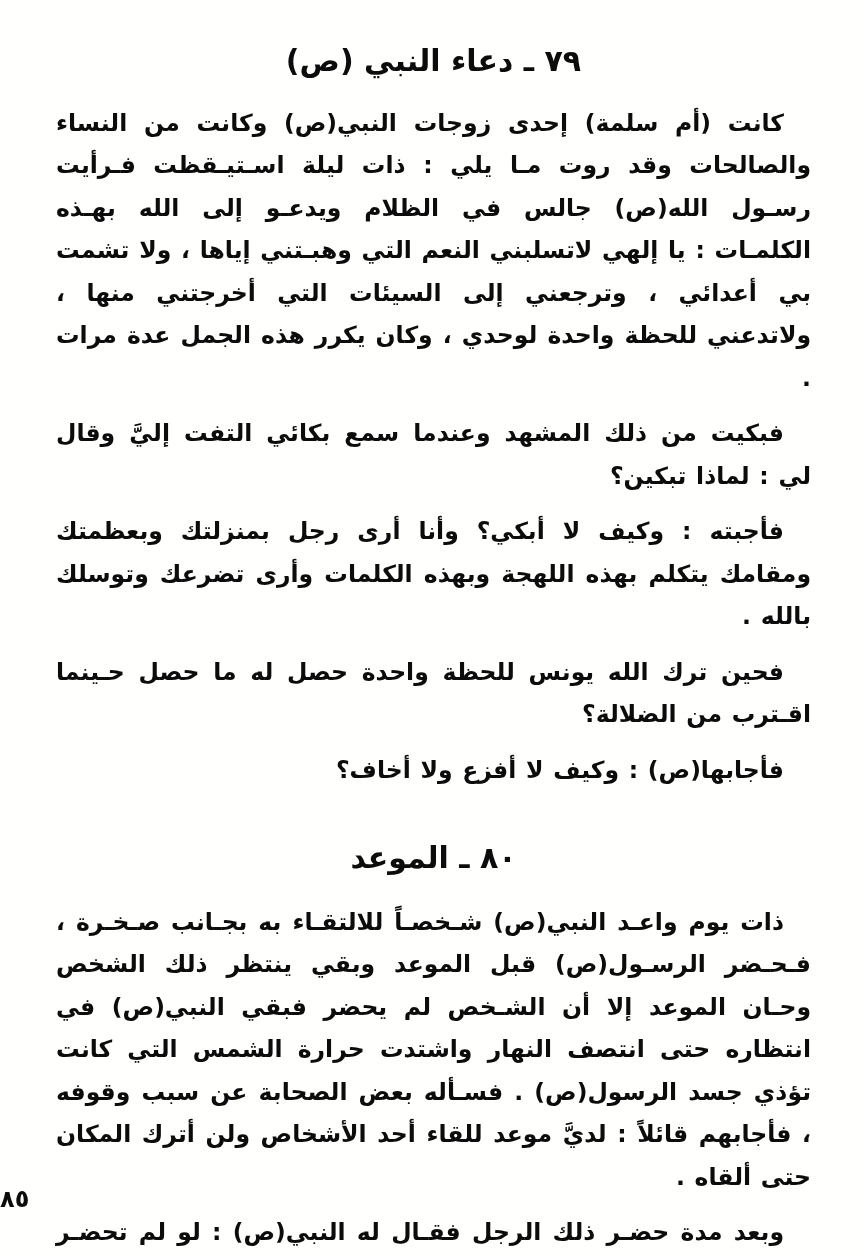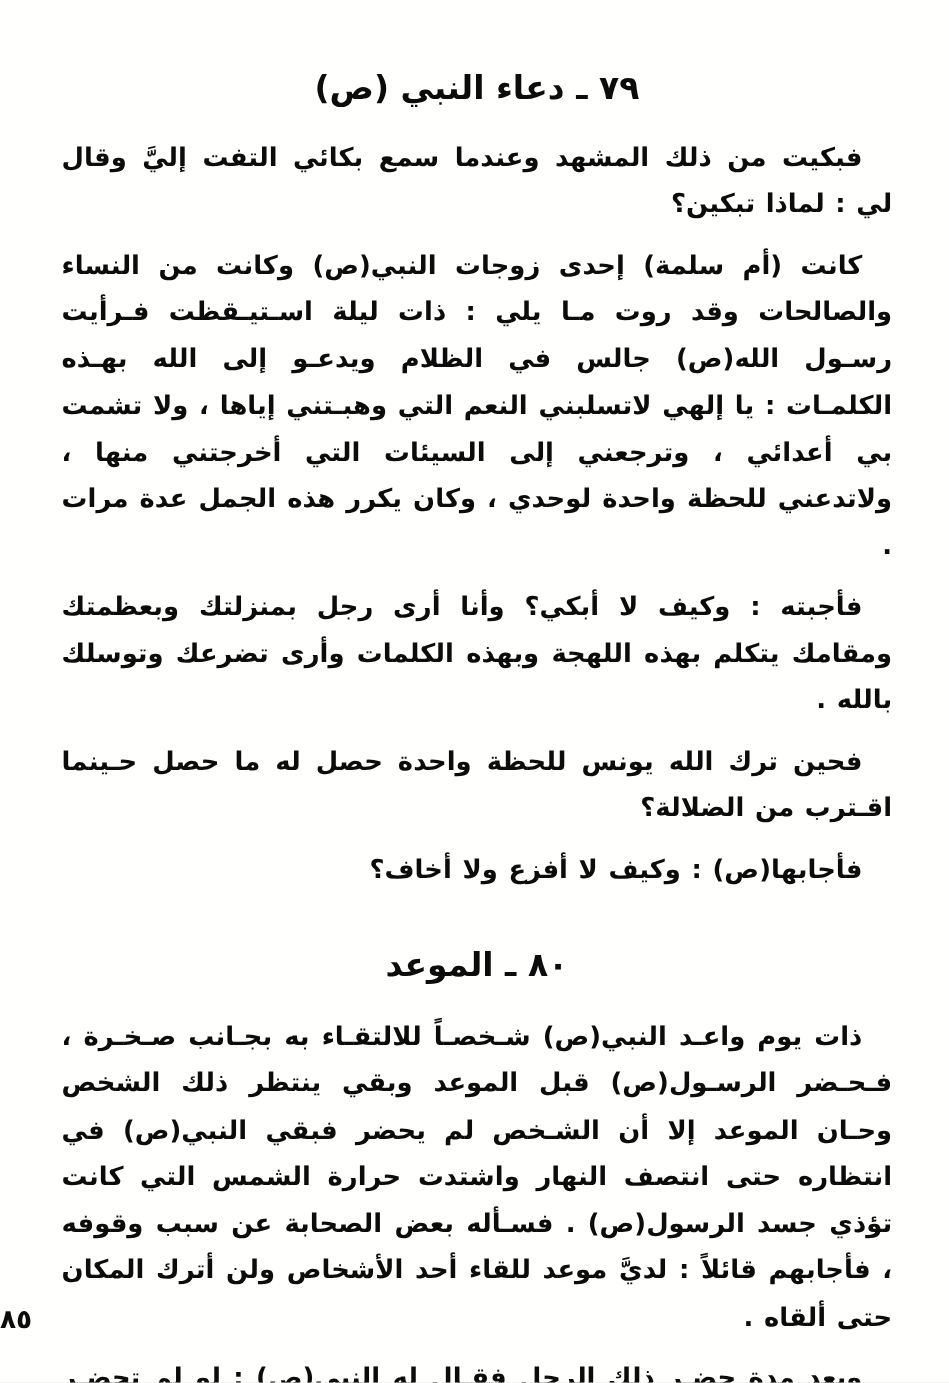--- a/index.html
+++ b/index.html
@@ -7,21 +7,21 @@
     padding: 0;
     background: #e8e8e8;
   }
   .page {
     position: relative;
     width: 863px;
     height: 1257px;
     margin: 0 auto;
     background: #fffffe;
     box-sizing: border-box;
-    padding: 62px 52px 0 56px;
+    padding: 42px 52px 0 56px;
     direction: rtl;
     color: #0c0c0c;
     font-family: "DejaVu Sans", sans-serif;
     font-weight: 700;
     overflow: hidden;
   }
   .section-title {
     font-size: 30px;
     line-height: 1.25;
     text-align: center;
@@ -54,23 +54,23 @@
   }
 </style>
 </head>
 <body>
 
 <div class="page">
 
   <section>
     <h1 class="section-title">٧٩ ـ دعاء النبي (ص)</h1>
 
+    <p class="body-para">كانت (أم سلمة) إحدى زوجات النبي(ص) وكانت من النساء والصالحات وقد روت مـا يلي : ذات ليلة اسـتيـقظت فـرأيت رسـول الله(ص) جالس في الظلام ويدعـو إلى الله بهـذه الكلمـات : يا إلهي لاتسلبني النعم التي وهبـتني إياها ، ولا تشمت بي أعدائي ، وترجعني إلى السيئات التي أخرجتني منها ، ولاتدعني للحظة واحدة لوحدي ، وكان يكرر هذه الجمل عدة مرات .</p>
+
     <p class="body-para">فبكيت من ذلك المشهد وعندما سمع بكائي التفت إليَّ وقال لي : لماذا تبكين؟</p>
-
-    <p class="body-para">كانت (أم سلمة) إحدى زوجات النبي(ص) وكانت من النساء والصالحات وقد روت مـا يلي : ذات ليلة اسـتيـقظت فـرأيت رسـول الله(ص) جالس في الظلام ويدعـو إلى الله بهـذه الكلمـات : يا إلهي لاتسلبني النعم التي وهبـتني إياها ، ولا تشمت بي أعدائي ، وترجعني إلى السيئات التي أخرجتني منها ، ولاتدعني للحظة واحدة لوحدي ، وكان يكرر هذه الجمل عدة مرات .</p>
 
     <p class="body-para">فأجبته : وكيف لا أبكي؟ وأنا أرى رجل بمنزلتك وبعظمتك ومقامك يتكلم بهذه اللهجة وبهذه الكلمات وأرى تضرعك وتوسلك بالله .</p>
 
     <p class="body-para">فحين ترك الله يونس للحظة واحدة حصل له ما حصل حـينما اقـترب من الضلالة؟</p>
 
     <p class="body-para no-justify">فأجابها(ص) : وكيف لا أفزع ولا أخاف؟</p>
   </section>
 
   <section>
     <h1 class="section-title second">٨٠ ـ الموعد</h1>

